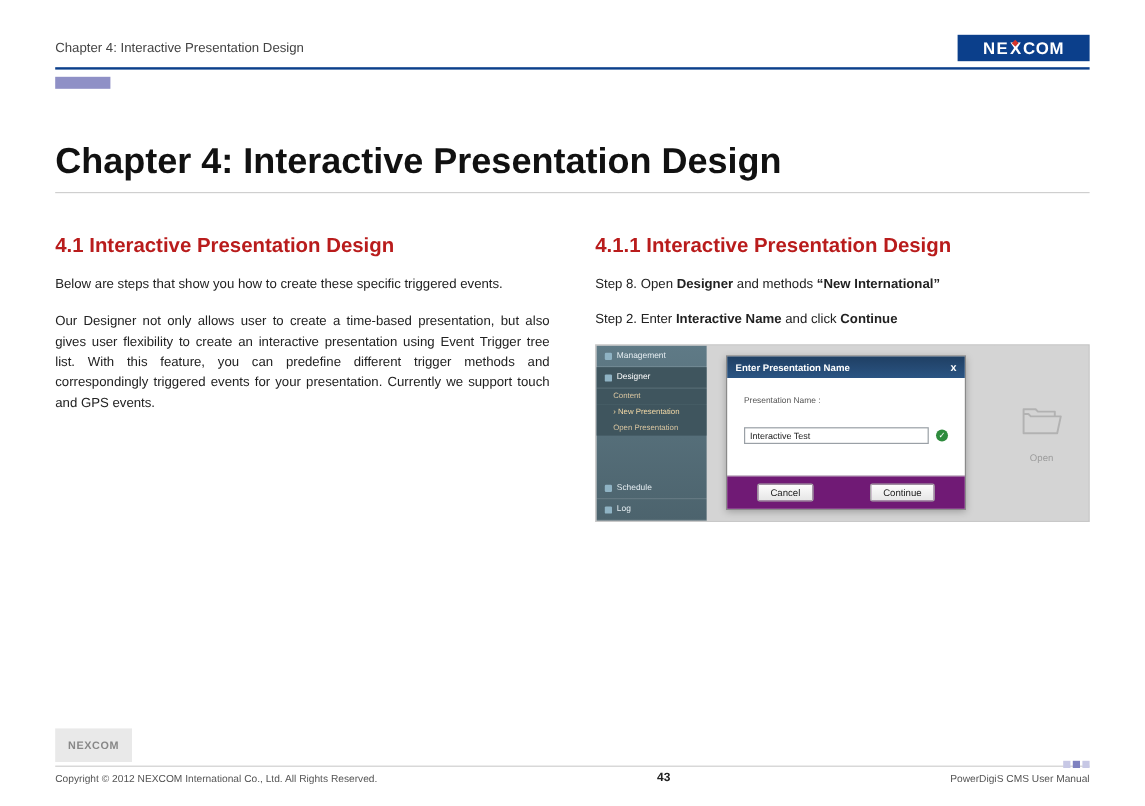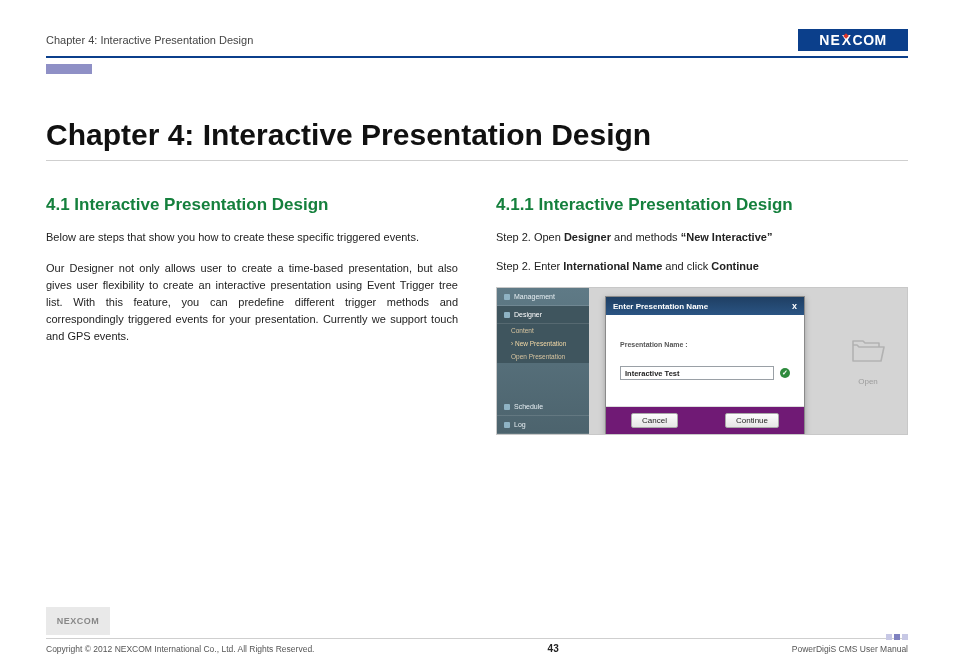--- a/index.html
+++ b/index.html
@@ -16,40 +16,40 @@
   .top-rule { height: 2px; background: #0b3f8b; margin-top: 4px; }
   .accent-tab { width: 46px; height: 10px; background: #8f90c6; margin-top: 6px; }
 
   
   .main-title { font-size: 30px; font-weight: 700; color: #111; margin-top: 44px; margin-bottom: 8px; }
   .title-rule { height: 1px; background: #cfcfcf; margin-bottom: 34px; }
 
   .columns { display: flex; gap: 38px; }
   .col { flex: 1 1 0; min-width: 0; }
 
-  .h2 { font-size: 17px; font-weight: 700; color: #15803d; margin-bottom: 14px; }
+  .h2 { font-size: 17px; font-weight: 700; color: #b91c1c; margin-bottom: 14px; }
   .para { font-size: 11px; line-height: 1.55; color: #222; text-align: justify; margin-bottom: 14px; }
 
   .step { font-size: 11px; line-height: 1.55; color: #222; margin-bottom: 12px; }
   .step b { font-weight: 700; }
 
   
   .shot { width: 100%; height: 148px; border: 1px solid #c8c8c8; background: #d4d4d4; display: flex; overflow: hidden; margin-top: 6px; }
   .shot-left { width: 92px; background: linear-gradient(#5f7a86, #4c636d); display: flex; flex-direction: column; font-size: 7px; color: #e6eef2; }
   .shot-tab { padding: 5px 7px; border-bottom: 1px solid rgba(255,255,255,0.12); display:flex; align-items:center; gap:4px; }
   .shot-tab.active { background: #3f555e; color:#fff; }
   .shot-sub { padding: 3px 7px 3px 14px; font-size: 6.5px; color: #f3d9a6; background:#3f555e; }
   .shot-sub.dim { color:#d8c5a0; }
   .shot-tab .dot { width:6px; height:6px; background:#8fb3c4; border-radius:1px; flex-shrink:0; }
 
   .shot-mid { flex: 1; position: relative; background:#d4d4d4; }
   .dialog { position: absolute; left: 16px; top: 8px; width: 200px; background: #fff; border: 1px solid #8a8a8a; box-shadow: 0 2px 6px rgba(0,0,0,0.25); }
   .dialog-title { background: linear-gradient(#1f3f63, #2a5483); color:#fff; font-size:8px; font-weight:600; padding:4px 7px; display:flex; justify-content:space-between; align-items:center; }
   .dialog-close { font-size:9px; cursor:default; }
-  .dialog-body { padding: 26px 14px 8px 14px; font-weight: bold; }
+  .dialog-body { padding: 16px 14px 8px 14px; }
   .field-row { display:flex; align-items:center; gap:6px; margin-bottom:18px; }
   .field-label { font-size:7px; color:#555; }
   .field-input { flex:1; height:14px; border:1px solid #9aa0a6; font-size:7.5px; padding:0 4px; background:#fff; color:#222; display:flex; align-items:center; }
   .check { width:10px; height:10px; border-radius:50%; background:#2e8b3d; color:#fff; font-size:7px; display:flex; align-items:center; justify-content:center; }
   .dialog-buttons { display:flex; justify-content:space-between; gap:6px; border-top:1px solid #ddd; padding:6px 25px; background:#701a75; }
   .dbtn { font-size:8px; padding:2px 10px; border:1px solid #a9a9a9; background:linear-gradient(#fdfdfd,#e6e6e6); border-radius:2px; }
 
   .shot-right { width: 78px; background:#d4d4d4; display:flex; flex-direction:column; align-items:center; justify-content:center; color:#a9a9a9; }
   .folder-icon { width:34px; height:26px; }
   .folder-icon svg { width:100%; height:100%; }
@@ -88,24 +88,24 @@
     <div class="col">
       <div class="h2">4.1 Interactive Presentation Design</div>
       <p class="para">Below are steps that show you how to create these specific triggered events.</p>
       <p class="para">Our Designer not only allows user to create a time-based presentation, but also gives user flexibility to create an interactive presentation using Event Trigger tree list. With this feature, you can predefine different trigger methods and correspondingly triggered events for your presentation. Currently we support touch and GPS events.</p>
     </div>
 
     <div class="col">
       <div class="h2">4.1.1 Interactive Presentation Design</div>
 
       <p class="step">
-        <span>Step 2. Open </span><b>Designer</b><span> and methods </span><b>“New Interactive”</b>
+        <span>Step 8. Open </span><b>Designer</b><span> and methods </span><b>“New International”</b>
       </p>
       <p class="step">
-        <span>Step 2. Enter </span><b>International Name</b><span> and click </span><b>Continue</b>
+        <span>Step 2. Enter </span><b>Interactive Name</b><span> and click </span><b>Continue</b>
       </p>
 
       <div class="shot">
         <div class="shot-left">
           <div class="shot-tab">
               <span class="dot"></span>
               <span>Management</span>
             </div>
           <div class="shot-tab active">
               <span class="dot"></span>

